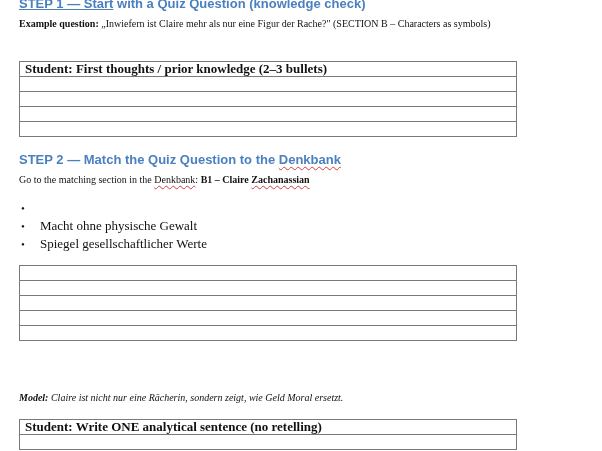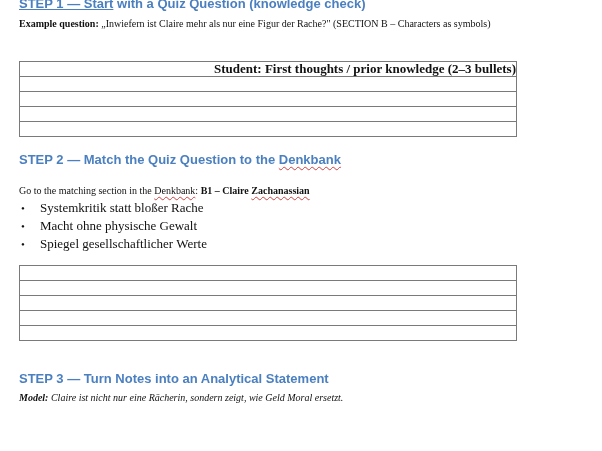--- a/index.html
+++ b/index.html
@@ -3,21 +3,21 @@
 <meta charset="utf-8">
 <style>
   html, body { margin:0; padding:0; background:#ffffff; }
   body { width:602px; height:451px; overflow:hidden; position:relative; font-family:"DejaVu Serif","Liberation Serif",serif; color:#111; }
   .page { position:absolute; left:0; top:0; width:602px; height:451px; }
   .h { position:absolute; left:19px; font-family:"Liberation Sans","DejaVu Sans",sans-serif; font-weight:bold; color:#4a7fc0; font-size:13px; letter-spacing:0; white-space:nowrap; }
   .h .u { text-decoration:underline; }
   .p { position:absolute; left:19px; font-family:"Liberation Serif",serif; font-size:10px; line-height:17px; color:#111; }
   .p b { font-weight:bold; }
   .sq { text-decoration:underline wavy #d04040; text-decoration-thickness:1px; text-underline-offset:2px; }
-  table.box { position:absolute; left:19px; width:498px; border-collapse:collapse;text-align:right; }
+  table.box { position:absolute; left:19px; width:498px; border-collapse:collapse; }
   table.box td { border:1px solid #7a7a7a; padding:0 0 0 5px; height:14px; font-family:"Liberation Serif",serif; font-weight:bold; font-size:13px; line-height:14px; color:#111; }
   table.box tr.hdr td { height:14px; }
   ul.bl { position:absolute; left:19px; margin:0; padding:0; list-style:none; font-family:"Liberation Serif",serif; font-size:13px; }
   ul.bl li { position:relative; padding-left:21px; height:18px; line-height:18px; }
   ul.bl li .dot { position:absolute; left:2px; top:0; font-size:11px; }
 </style>
 </head>
 <body>
 
 <div class="page">
@@ -41,24 +41,24 @@
           <td></td>
         </tr>
     <tr>
           <td></td>
         </tr>
   </tbody>
     </table>
 
   <div class="h" style="top:152px;"><span>STEP 2 — Match the Quiz Question to the </span><span class="sq">Denkbank</span></div>
 
-  <div class="p" style="top:182px;"><span>Go to the matching section in the </span><span class="sq">Denkbank</span><span>: </span><b>B1 – Claire </b><b class="sq">Zachanassian</b></div>
+  <div class="p" style="top:171px;"><span>Go to the matching section in the </span><span class="sq">Denkbank</span><span>: </span><b>B1 – Claire </b><b class="sq">Zachanassian</b></div>
 
   <ul class="bl" style="top:199px;">
-    <li><span class="dot">•</span><span>Systemkritik statt bloßer Rache</span></li>
+    <li><span class="dot">•</span></li>
     <li><span class="dot">•</span><span>Macht ohne physische Gewalt</span></li>
     <li><span class="dot">•</span><span>Spiegel gesellschaftlicher Werte</span></li>
   </ul>
 
   <table class="box" style="top:265px;">
     <tbody>
     <tr>
           <td></td>
         </tr>
     <tr>
@@ -69,18 +69,27 @@
         </tr>
     <tr>
           <td></td>
         </tr>
     <tr>
           <td></td>
         </tr>
   </tbody>
     </table>
 
-  <div class="h" style="top:371px;">STEP 3 — Turn Notes into an Analytical Statement</div>
 
   <div class="p" style="top:389px;font-style:italic;"><b>Model:</b><span> Claire ist nicht nur eine Rächerin, sondern zeigt, wie Geld Moral ersetzt.</span></div>
 
+  <table class="box" style="top:419px;">
+    <tbody>
+        <tr class="hdr">
+          <td>Student: Write ONE analytical sentence (no retelling)</td>
+        </tr>
+    <tr>
+          <td></td>
+        </tr>
+  </tbody>
+    </table>
 
 </div>
 
 </body></html>

